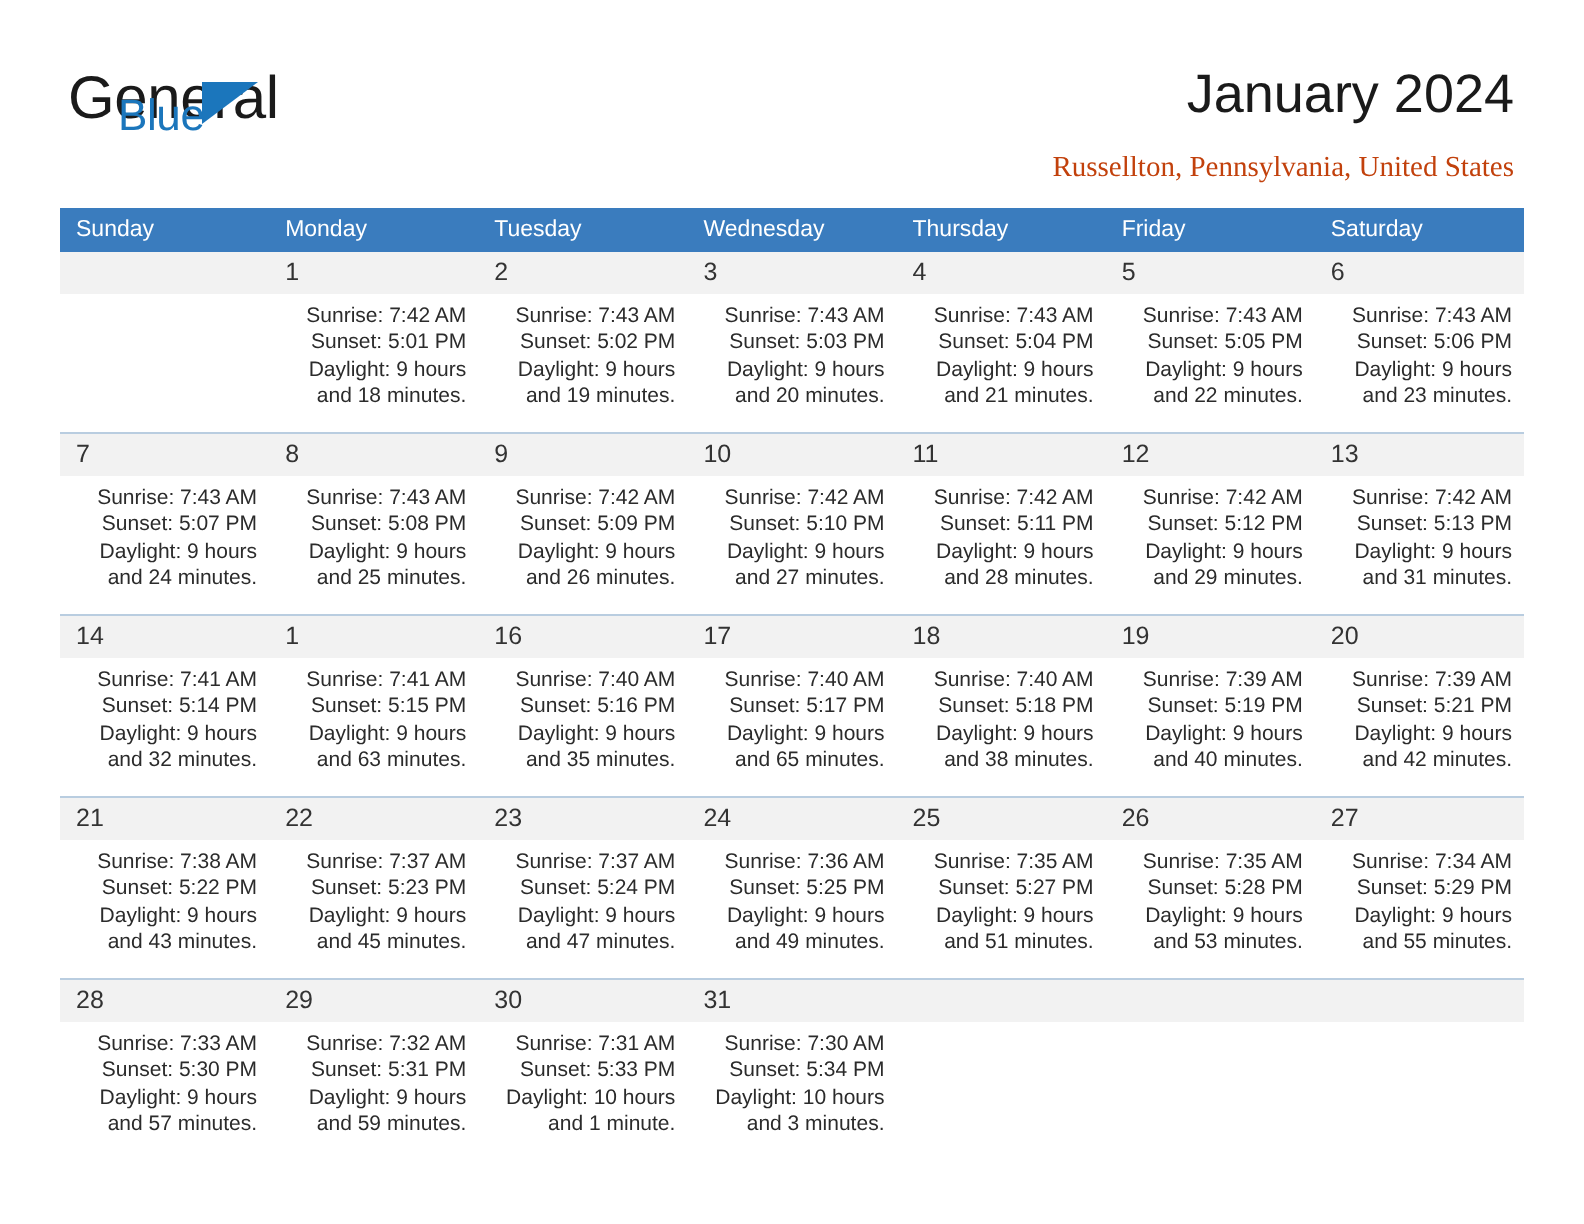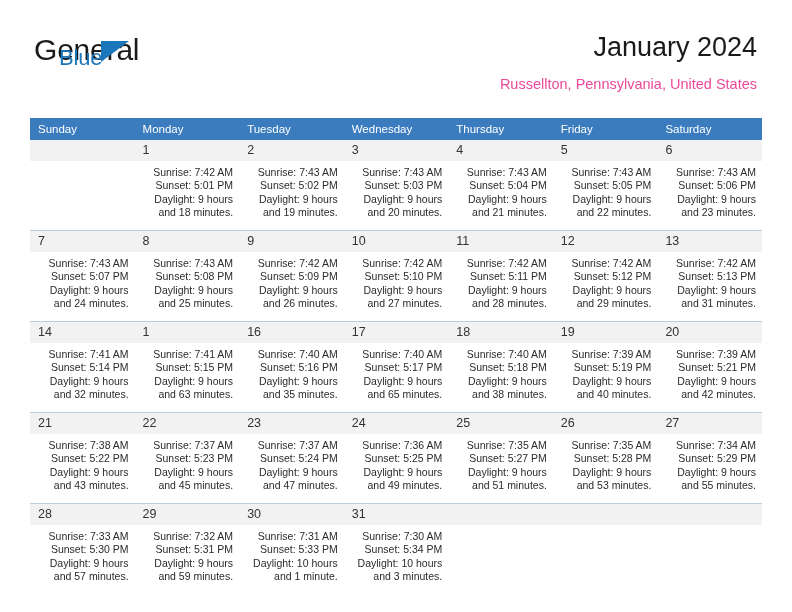--- a/index.html
+++ b/index.html
@@ -72,34 +72,34 @@
     font-size: 27px;
     color: #1a1a1a;
     text-align: center;
     white-space: nowrap;
   }
   .subtitle {
     position: absolute;
     right: 35px;
     top: 76px;
     font-size: 14.5px;
-    color: #ec4899;
+    color: #c2410c;
     text-align: left;
     white-space: nowrap;
+    font-family: Liberation Serif, serif;
   }
 
   
   .calendar {
     position: absolute;
     left: 30px;
     top: 104px;
     width: 732px;
     border-collapse: collapse;
     table-layout: fixed;
-    margin-top: 14px;
   }
   .calendar th {
     background: #3a7cbe;
     color: #ffffff;
     font-size: 11.5px;
     font-weight: normal;
     text-align: left;
     padding: 5px 0 5px 8px;
     height: 12px;
     border: none;

